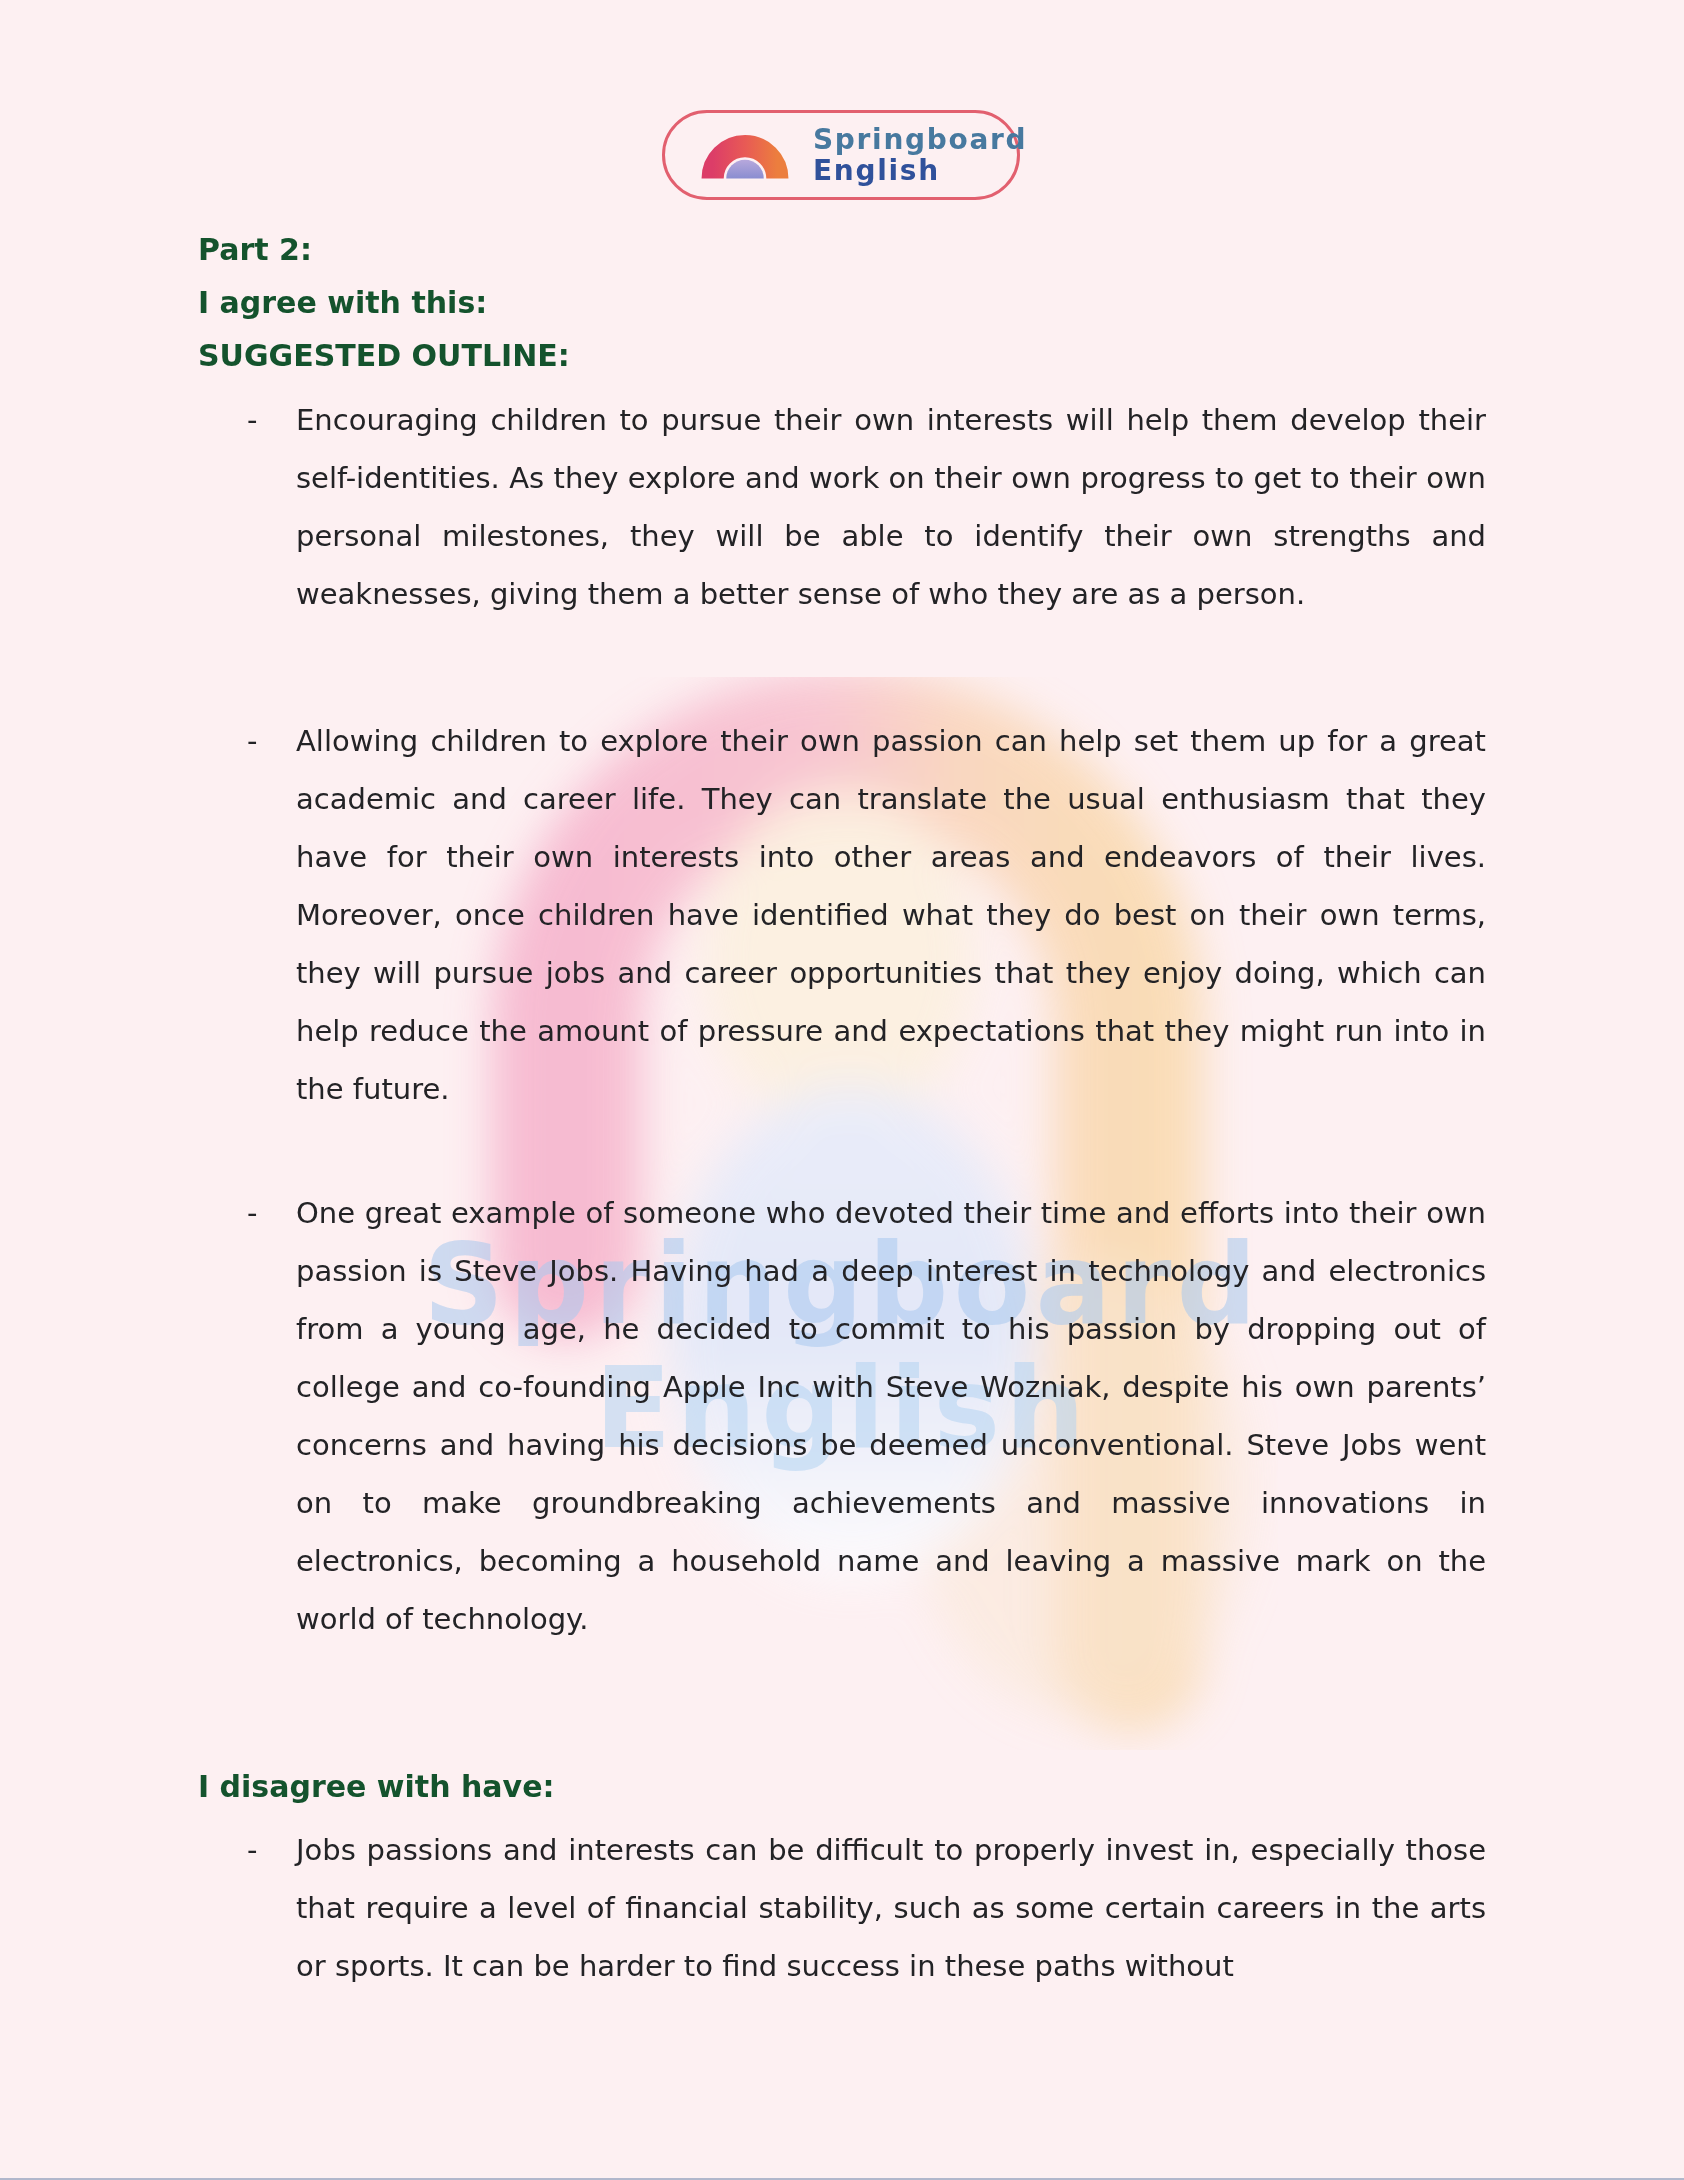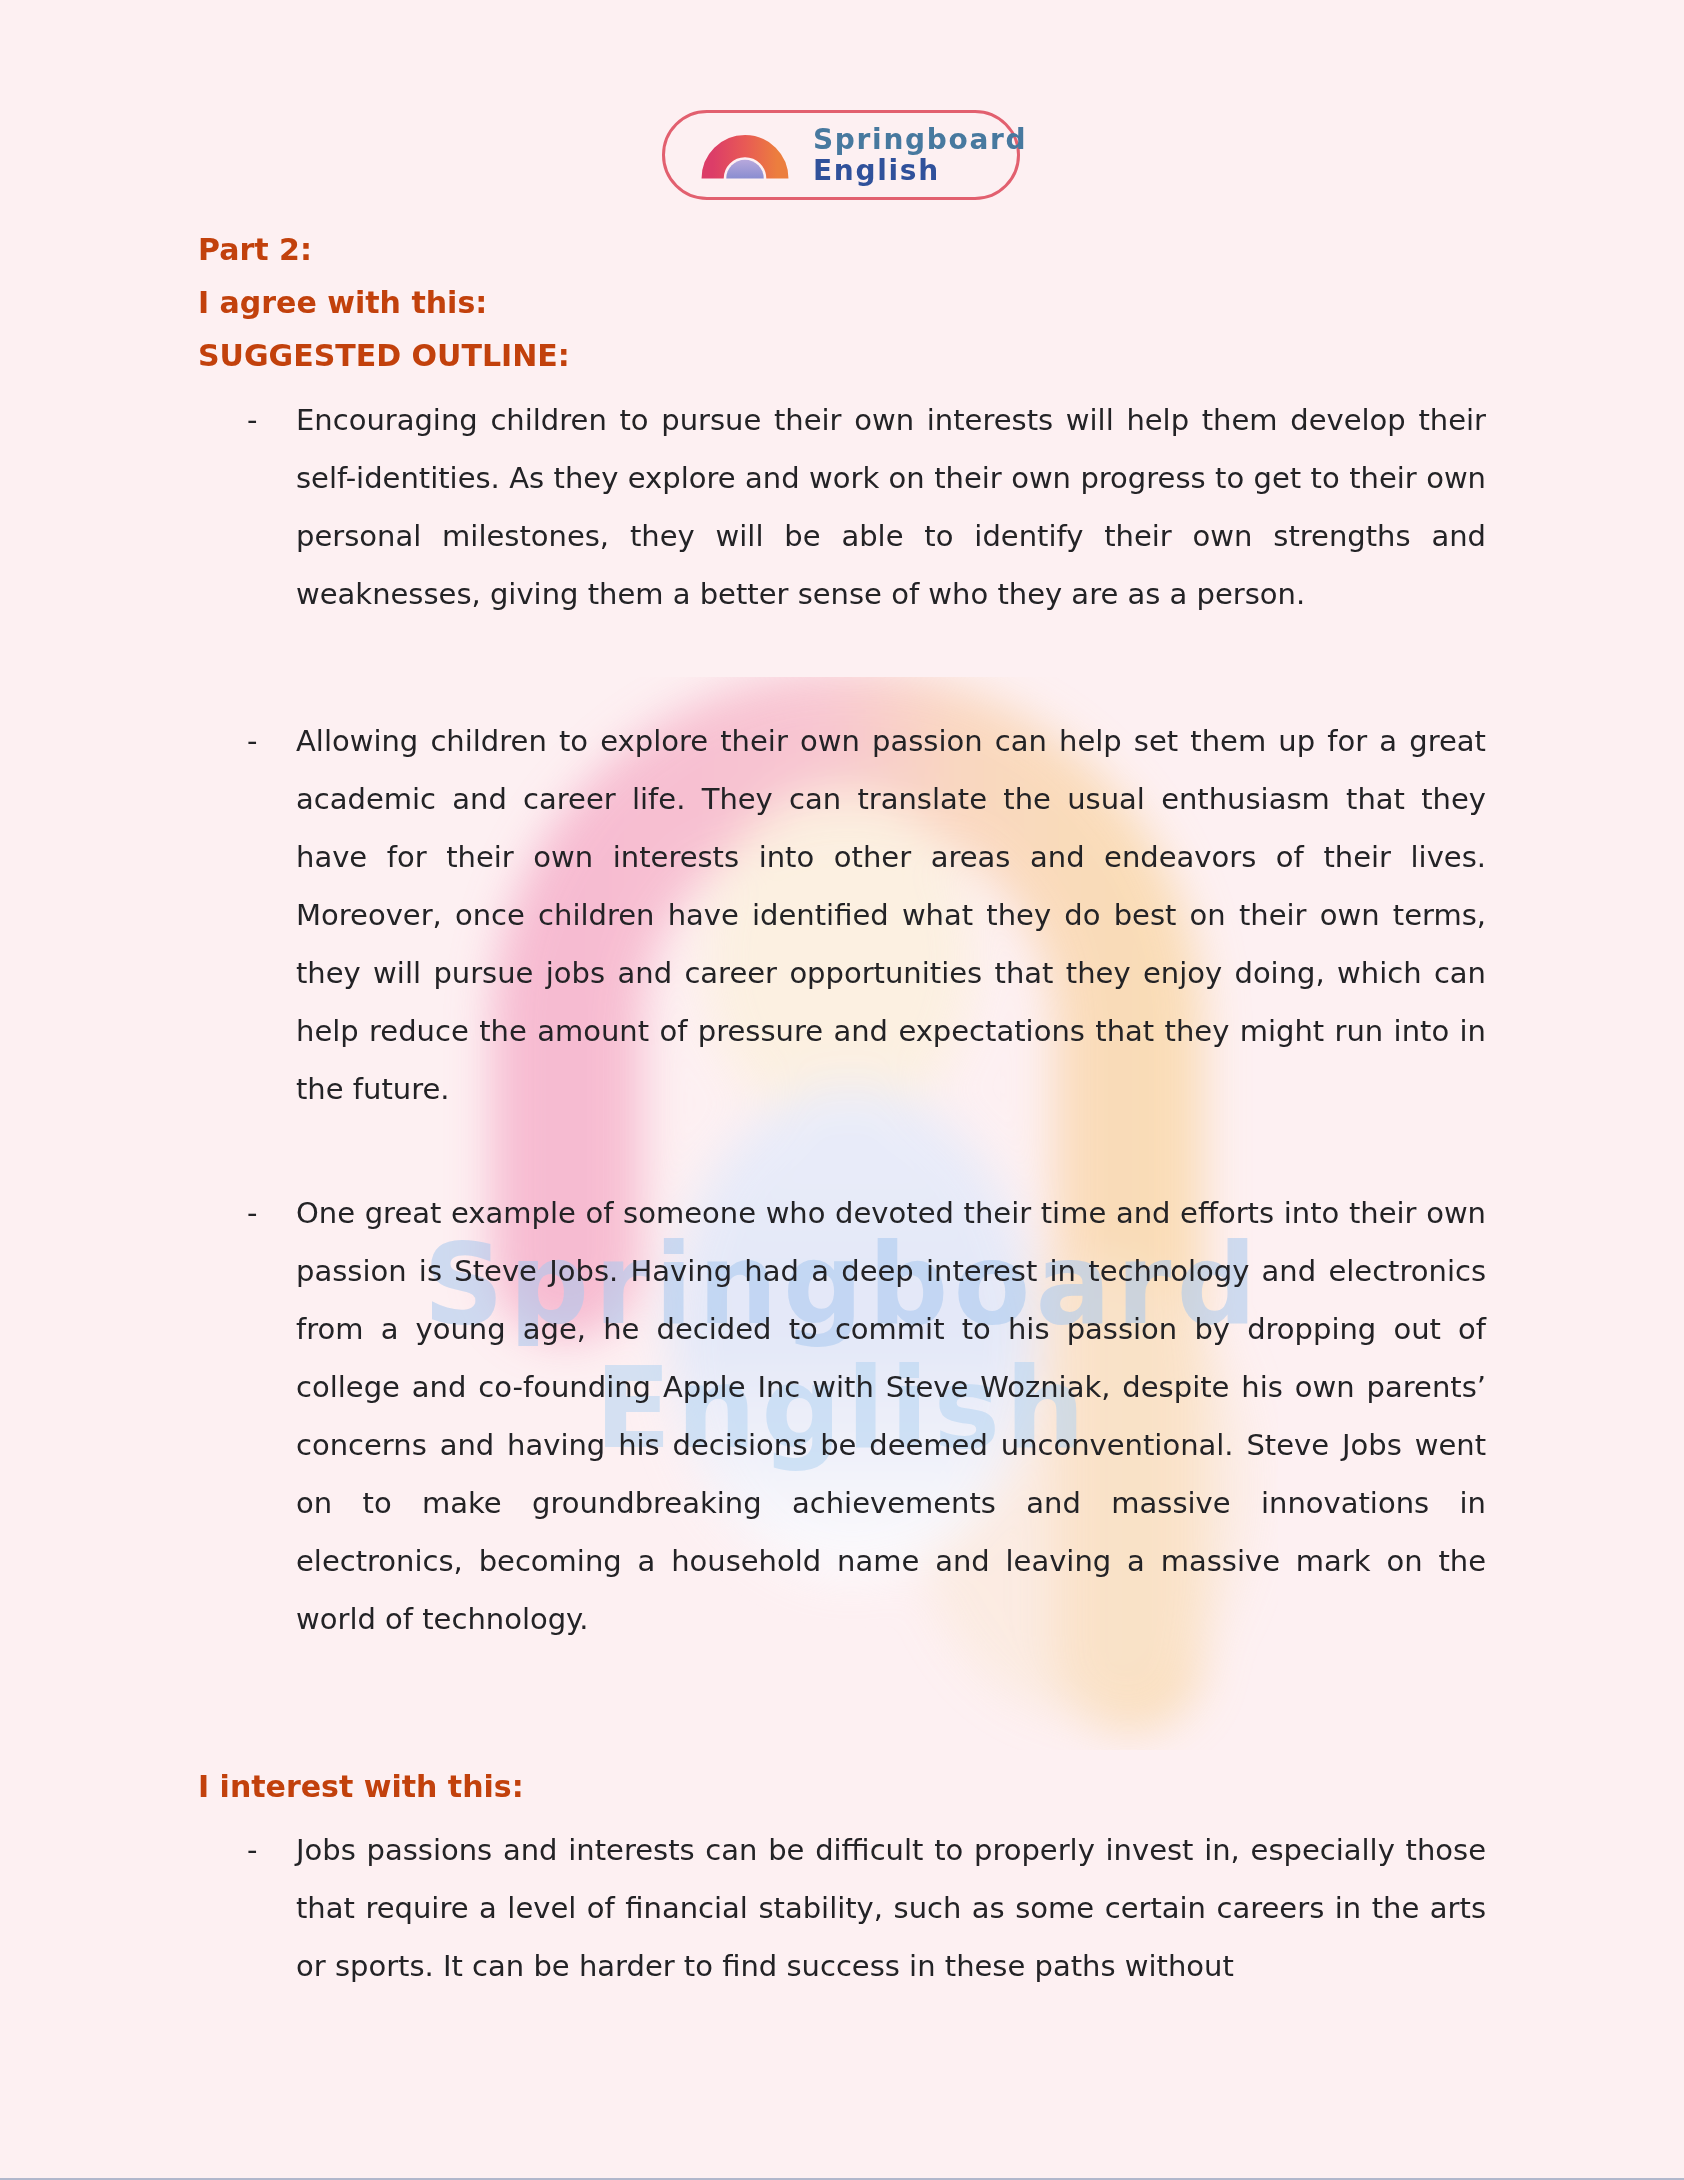--- a/index.html
+++ b/index.html
@@ -31,21 +31,21 @@
   .logo-icon{flex:none;margin-right:22px;display:block;}
   .logo-text{display:flex;flex-direction:column;justify-content:center;}
   .logo-line{font-size:28px;font-weight:700;line-height:31.5px;letter-spacing:1.7px;}
   .logo-line1{color:#47799f;}
   .logo-line2{color:#30519b;}
   
   .content{
     position:absolute;left:198px;top:223px;width:1288px;z-index:3;
   }
   .h-line{
-    font-size:30px;font-weight:700;line-height:53px;color:#c2410c;
+    font-size:30px;font-weight:700;line-height:53px;color:#14532d;
   }
   .bullets{margin-top:8.5px;}
   .bullet{
     display:flex;
     font-size:29px;line-height:58px;font-weight:400;
   }
   .bullet .dash{flex:none;width:49px;padding-left:49px;}
   .bullet .btext{flex:1;text-align:justify;text-justify:inter-word;}
   .b-mb-lg{margin-bottom:89px;}
   .b-mb-md{margin-bottom:66px;}
@@ -125,21 +125,21 @@
       <div class="bullet b-mb-md">
         <span class="dash">-</span>
         <span class="btext">Allowing children to explore their own passion can help set them up for a great academic and career life. They can translate the usual enthusiasm that they have for their own interests into other areas and endeavors of their lives. Moreover, once children have identified what they do best on their own terms, they will pursue jobs and career opportunities that they enjoy doing, which can help reduce the amount of pressure and expectations that they might run into in the future.</span>
       </div>
       <div class="bullet">
         <span class="dash">-</span>
         <span class="btext">One great example of someone who devoted their time and efforts into their own passion is Steve Jobs. Having had a deep interest in technology and electronics from a young age, he decided to commit to his passion by dropping out of college and co-founding Apple Inc with Steve Wozniak, despite his own parents’ concerns and having his decisions be deemed unconventional. Steve Jobs went on to make groundbreaking achievements and massive innovations in electronics, becoming a household name and leaving a massive mark on the world of technology.</span>
       </div>
     </div>
 
-    <div class="h-line h-disagree">I interest with this:</div>
+    <div class="h-line h-disagree">I disagree with have:</div>
 
     <div class="bullets">
       <div class="bullet">
         <span class="dash">-</span>
         <span class="btext">Jobs passions and interests can be difficult to properly invest in, especially those that require a level of financial stability, such as some certain careers in the arts or sports. It can be harder to find success in these paths without</span>
       </div>
     </div>
 
   </div>
 

